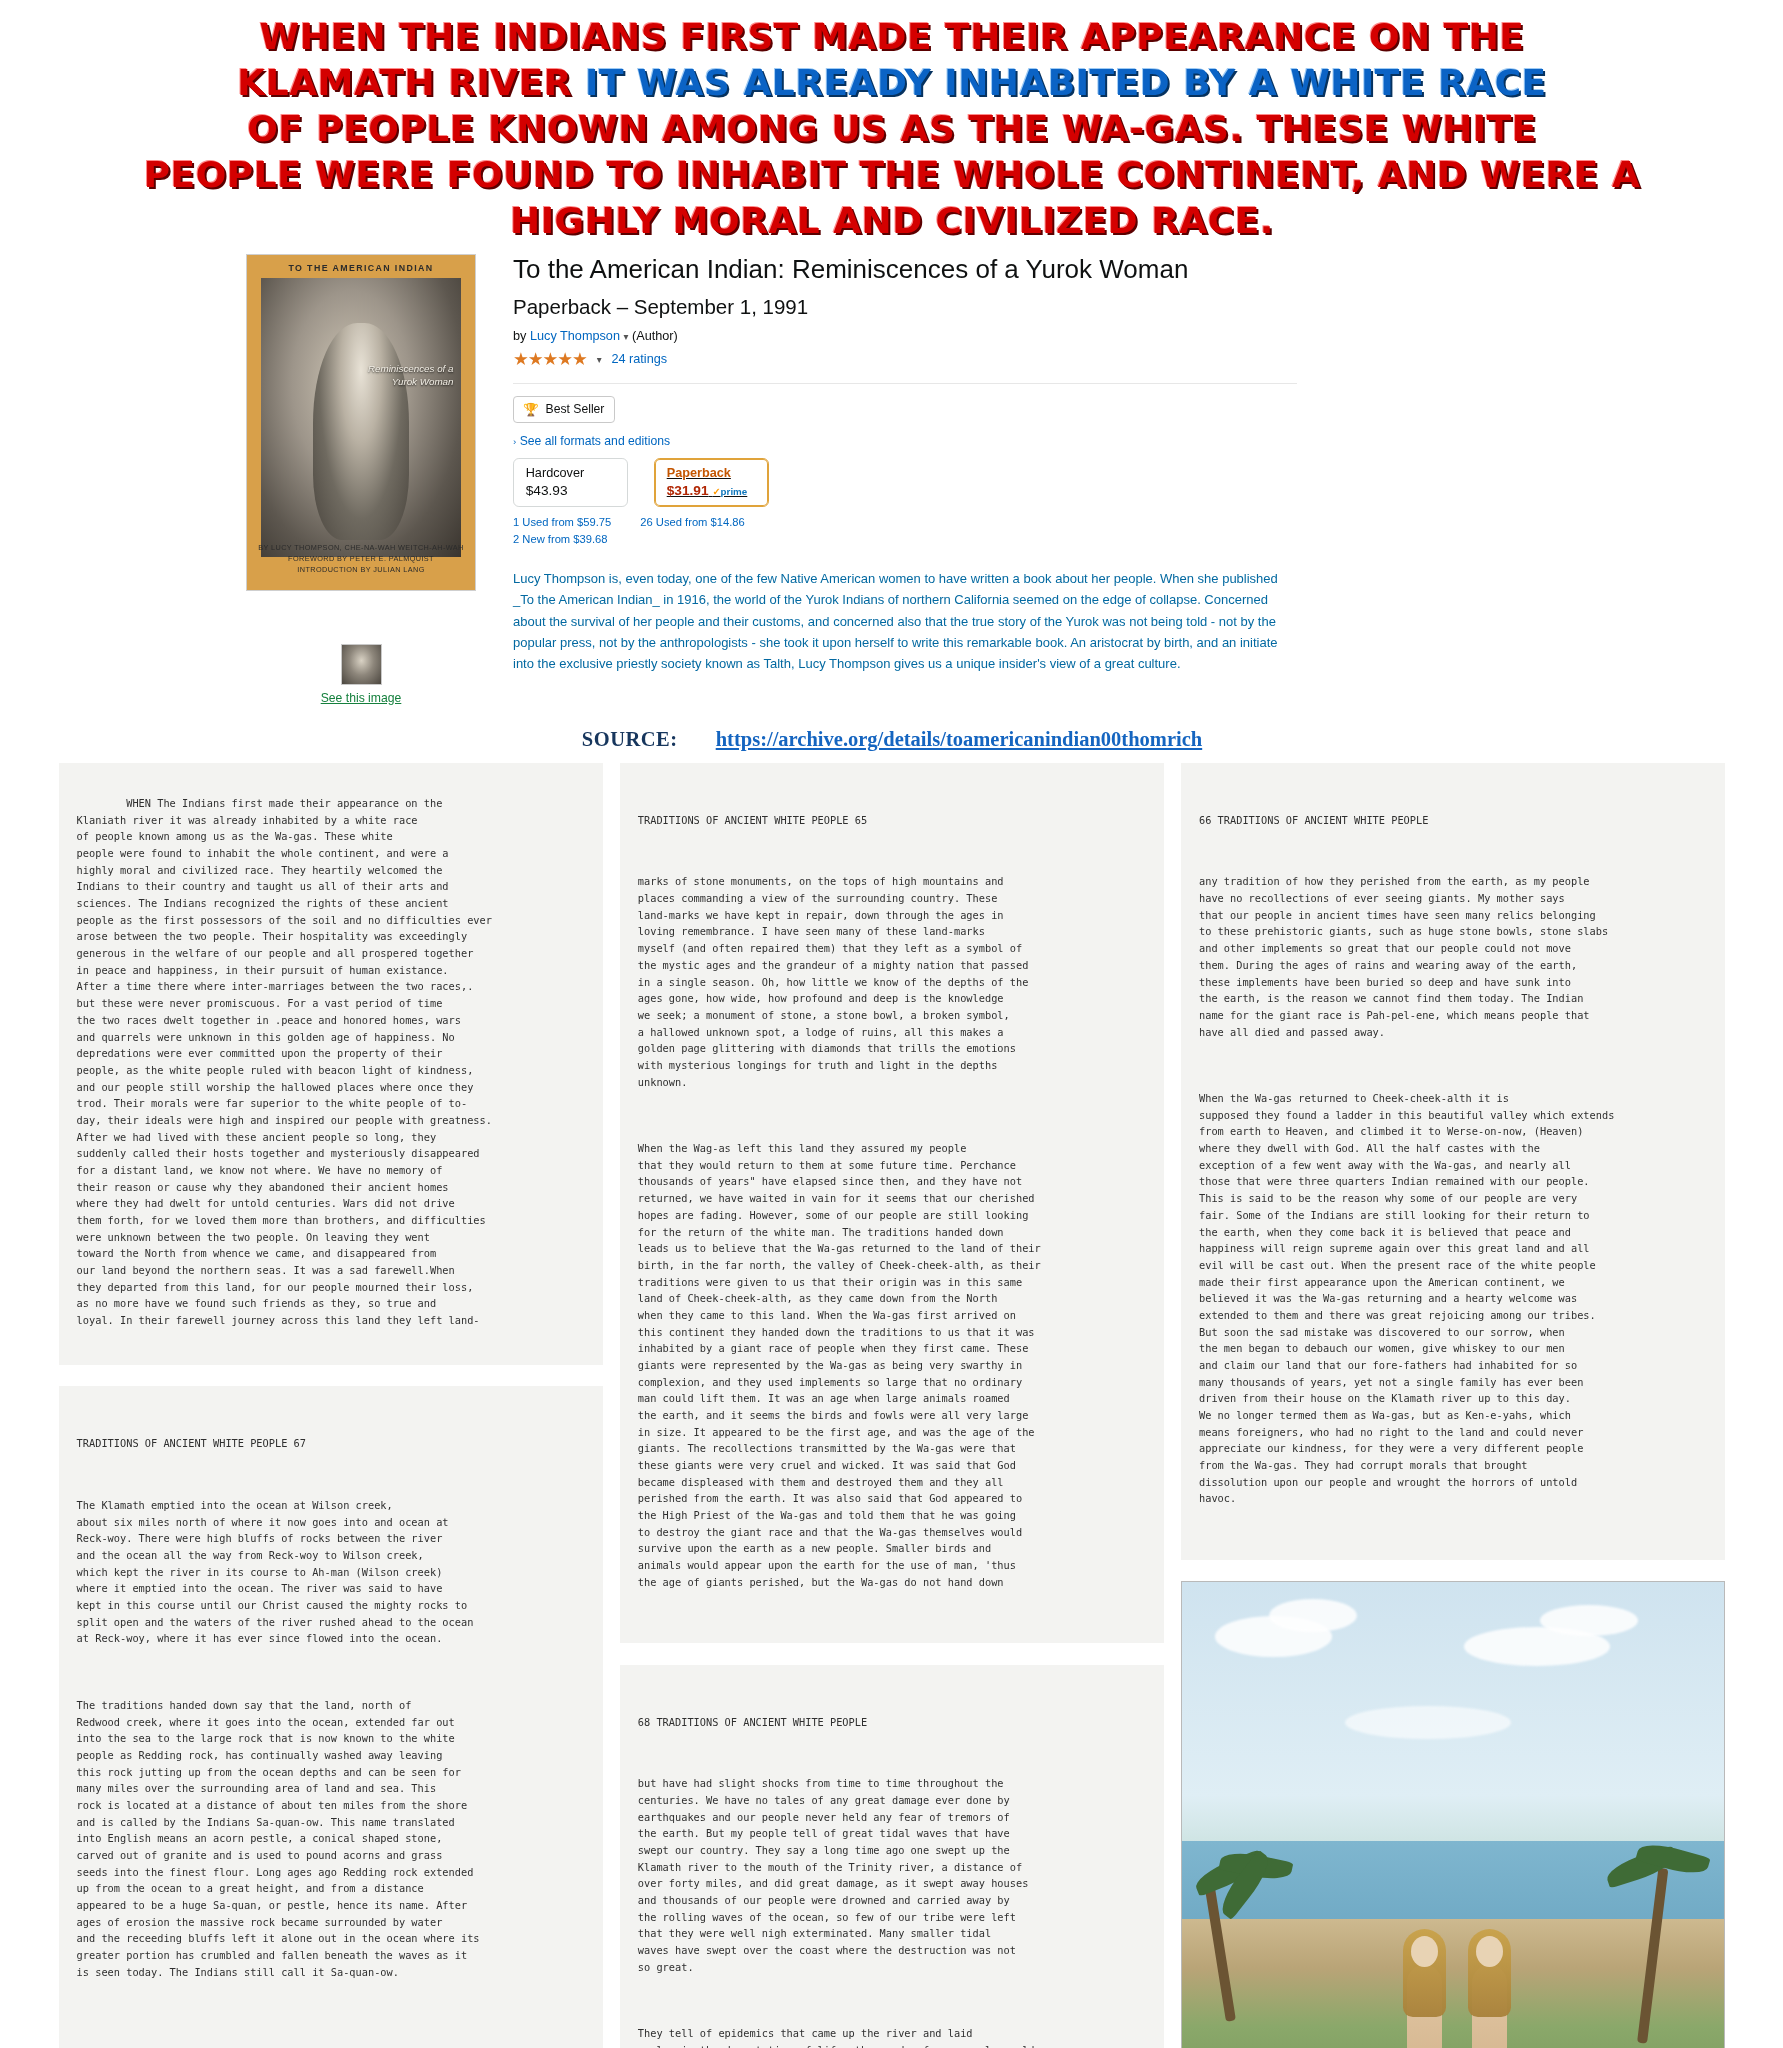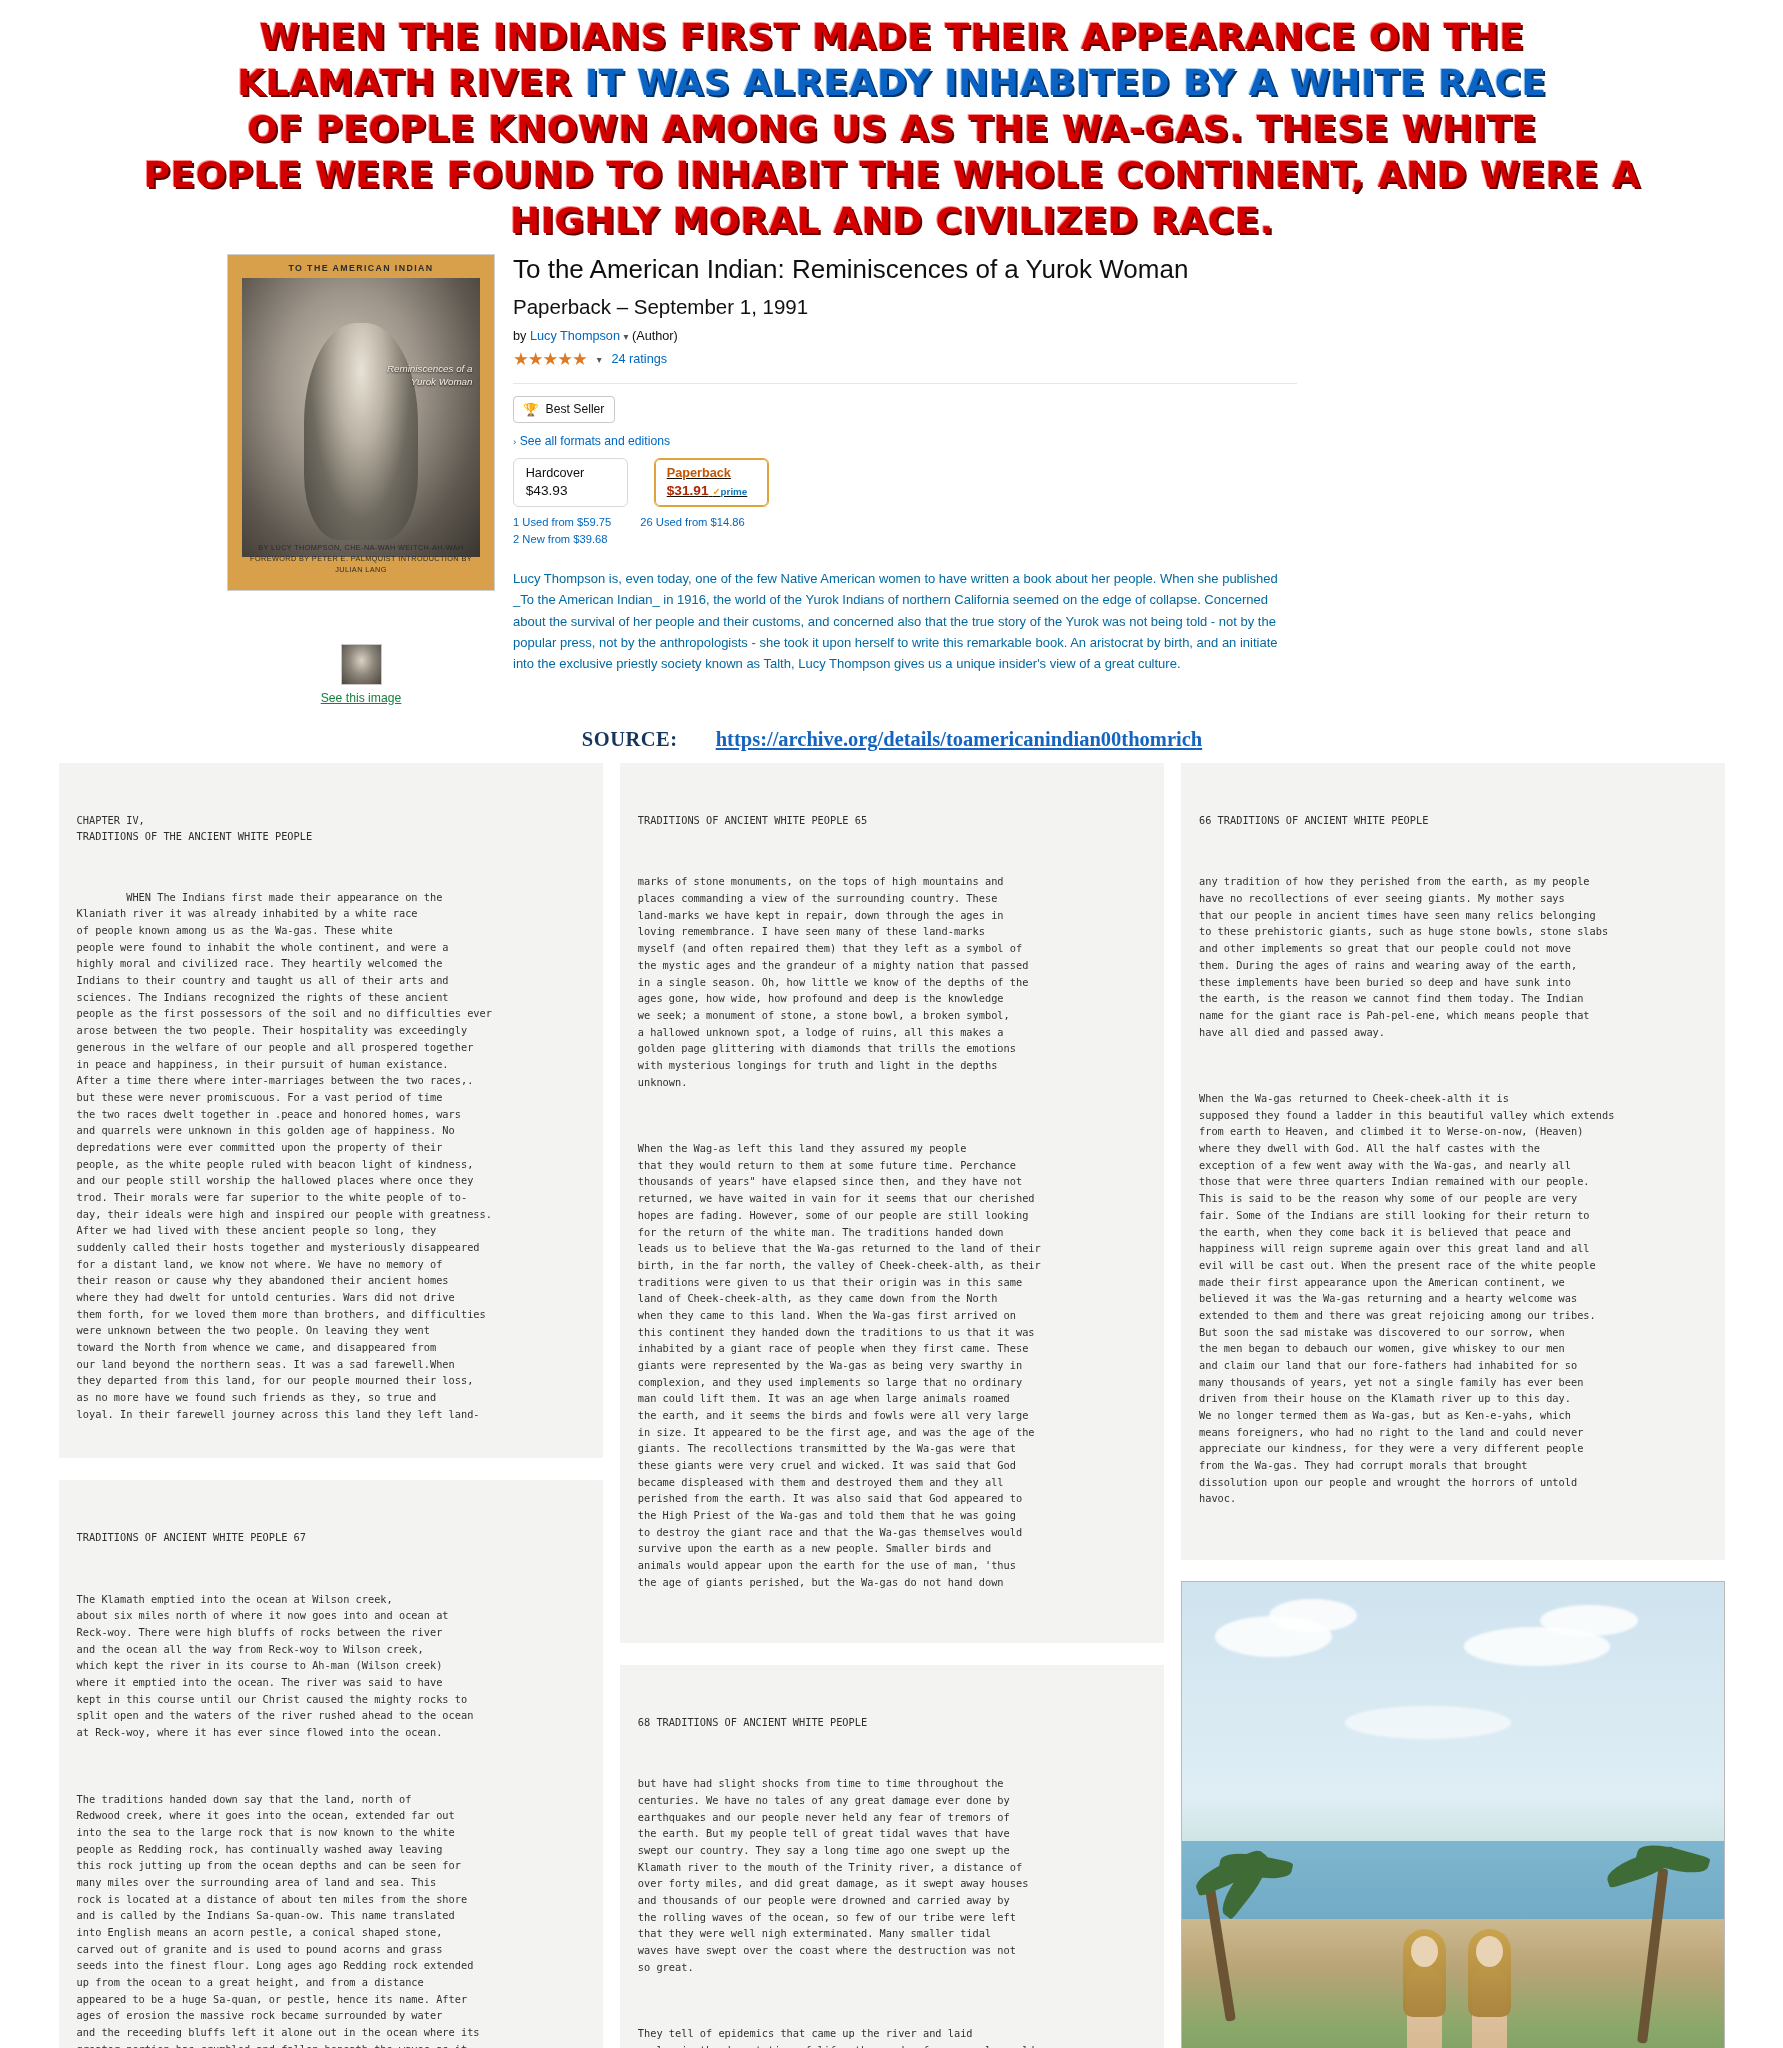--- a/index.html
+++ b/index.html
@@ -36,21 +36,21 @@
     align-items: flex-start;
   }
   .amz-left {
     width: 254px;
     flex: 0 0 254px;
     display: flex;
     flex-direction: column;
     align-items: center;
   }
   .book-cover {
-    width: 268px;
+    width: 230px;
     height: 337px;
     border: 1px solid #cfcfcf;
     background:
       linear-gradient(to bottom, #d8a04a 0%, #d8a04a 100%);
     position: relative;
     overflow: hidden;
   }
   .bc-top {
     position: absolute; left: 13.7px; right: 13.7px; top: 7.8px;
     text-align: center;
@@ -326,22 +326,20 @@
 <div class="source-row">
   <span class="source-label">SOURCE:</span>
   <span class="source-url">https://archive.org/details/toamericanindian00thomrich</span>
 </div>
 
 <div class="scan-area">
   <div class="scan-grid">
 
     <div class="col">
       <div class="page">
-        <span class="hdr">CHAPTER IV,
-TRADITIONS OF THE ANCIENT WHITE PEOPLE</span>
         <span>WHEN The Indians first made their appearance on the
 Klaniath river it was already inhabited by a white race
 of people known among us as the Wa-gas. These white
 people were found to inhabit the whole continent, and were a
 highly moral and civilized race. They heartily welcomed the
 Indians to their country and taught us all of their arts and
 sciences. The Indians recognized the rights of these ancient
 people as the first possessors of the soil and no difficulties ever
 arose between the two people. Their hospitality was exceedingly
 generous in the welfare of our people and all prospered together

